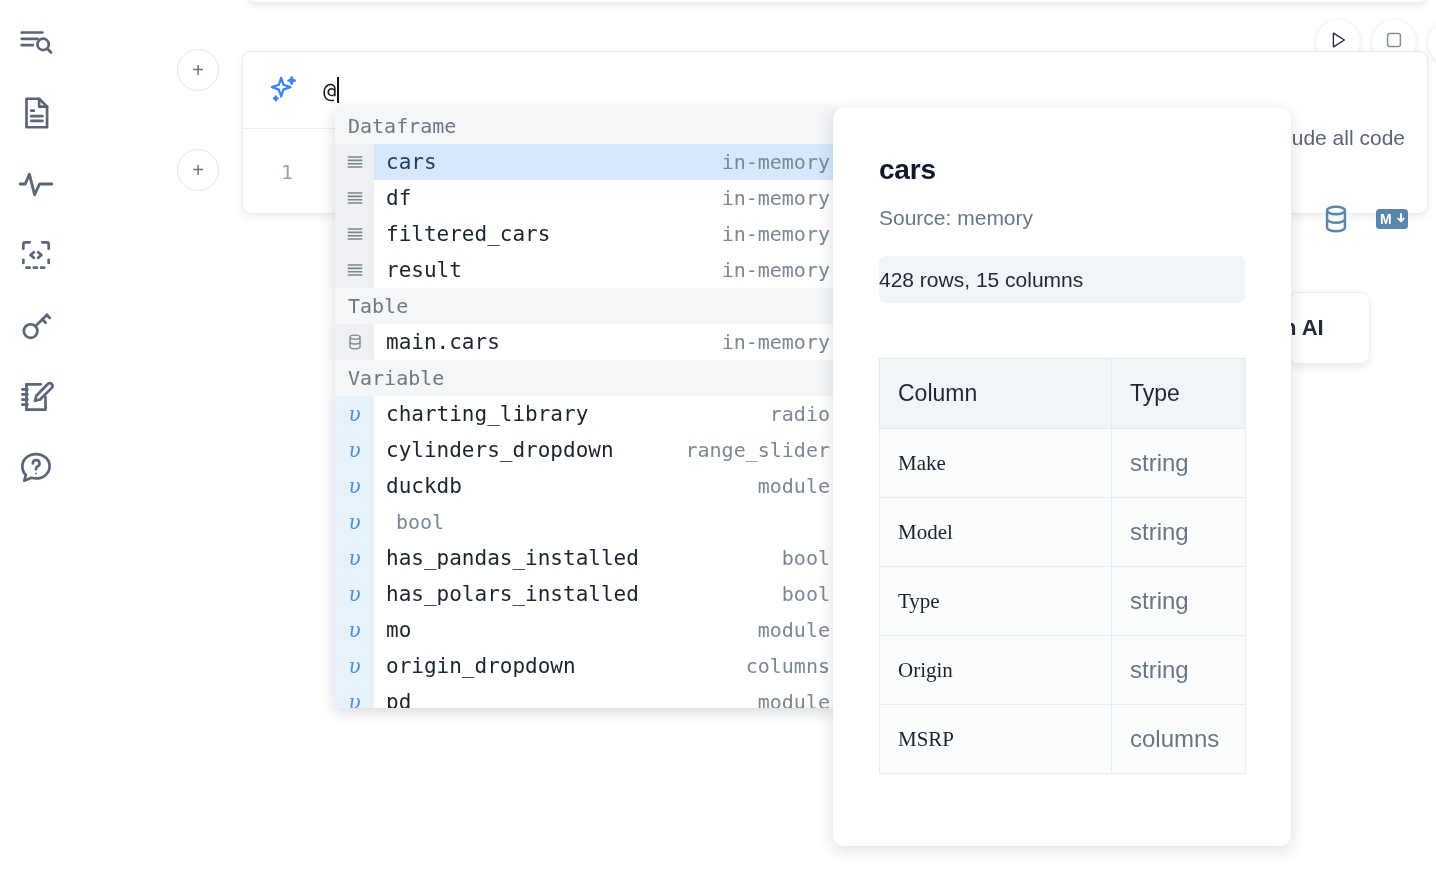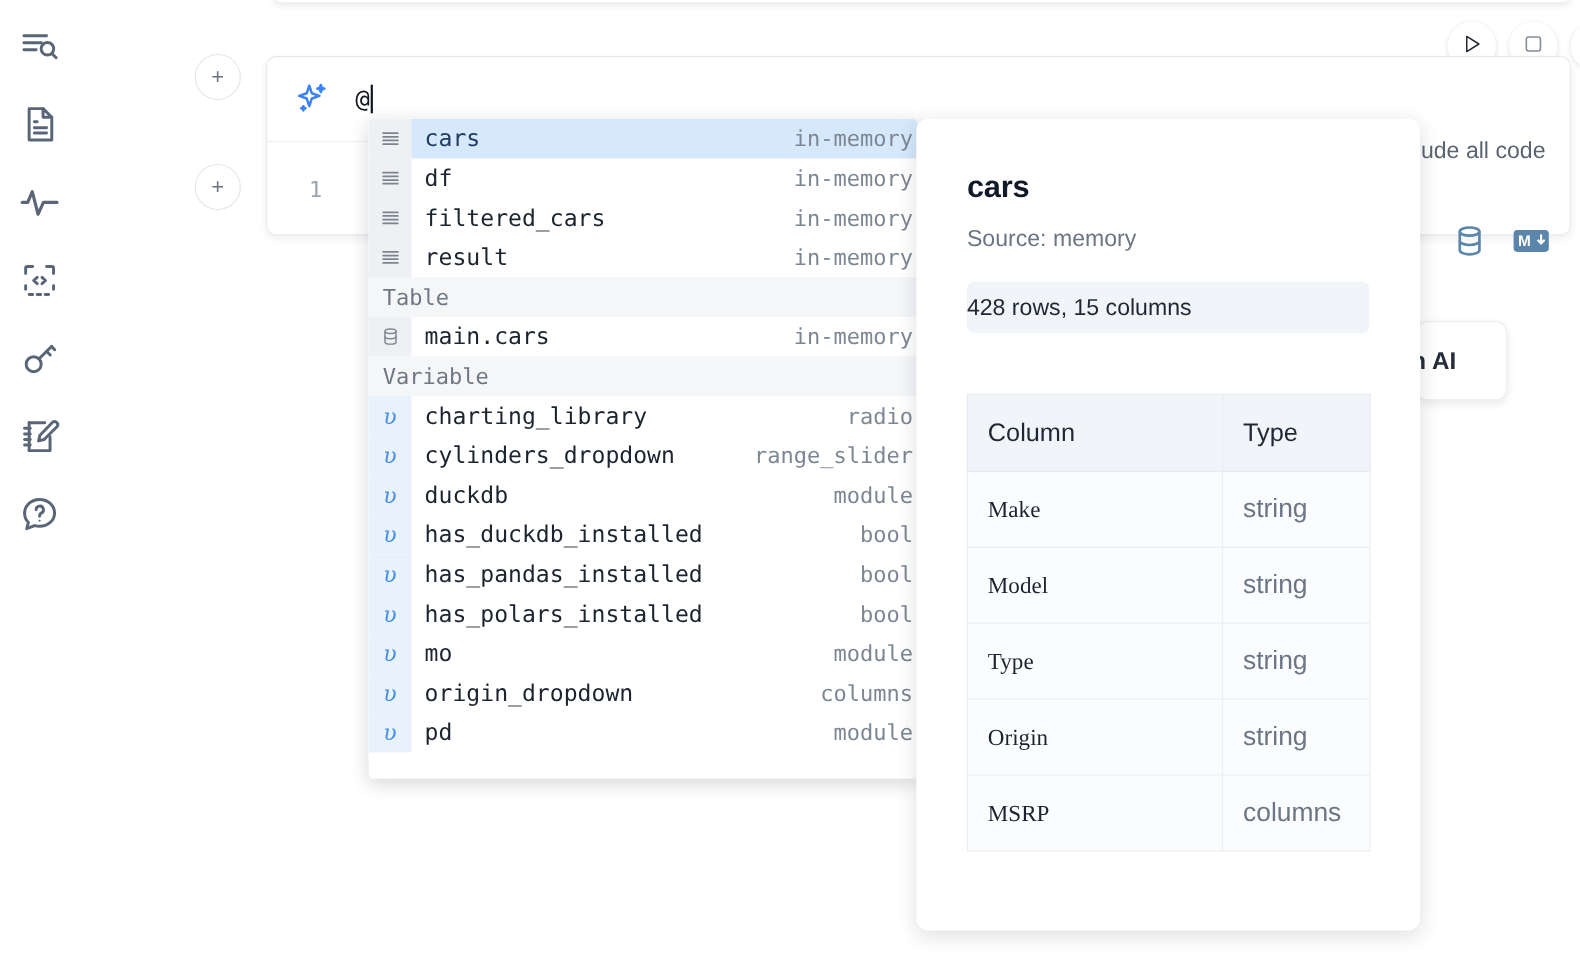--- a/index.html
+++ b/index.html
@@ -385,20 +385,21 @@
       </svg>
     </span>
   </div>
 </div>
 
 <div id="ai-chip">
   <span id="ai-chip-label">h AI</span>
 </div>
 
 <div id="completion-popup">
+    <div class="group-header">Dataframe</div>
     <div class="opt-row selected">
       <div class="opt-gutter">
         <svg width="20" height="20" viewBox="0 0 24 24" fill="none" stroke="#7b848f" stroke-width="1.9" stroke-linecap="round">
           <line x1="4" y1="6" x2="20" y2="6"></line>
           <line x1="4" y1="10" x2="20" y2="10"></line>
           <line x1="4" y1="14" x2="20" y2="14"></line>
           <line x1="4" y1="18" x2="20" y2="18"></line>
         </svg>
       </div>
       <div class="opt-main">
@@ -488,21 +489,20 @@
       <div class="opt-main">
         <span class="opt-name">duckdb</span>
         <span class="opt-type">module</span>
       </div>
     </div>
     <div class="opt-row">
       <div class="opt-gutter var-gutter">
         <span class="var-glyph">υ</span>
       </div>
       <div class="opt-main">
-        <span class="opt-name">has_duckdb_installed</span>
         <span class="opt-type">bool</span>
       </div>
     </div>
     <div class="opt-row">
       <div class="opt-gutter var-gutter">
         <span class="var-glyph">υ</span>
       </div>
       <div class="opt-main">
         <span class="opt-name">has_pandas_installed</span>
         <span class="opt-type">bool</span>

